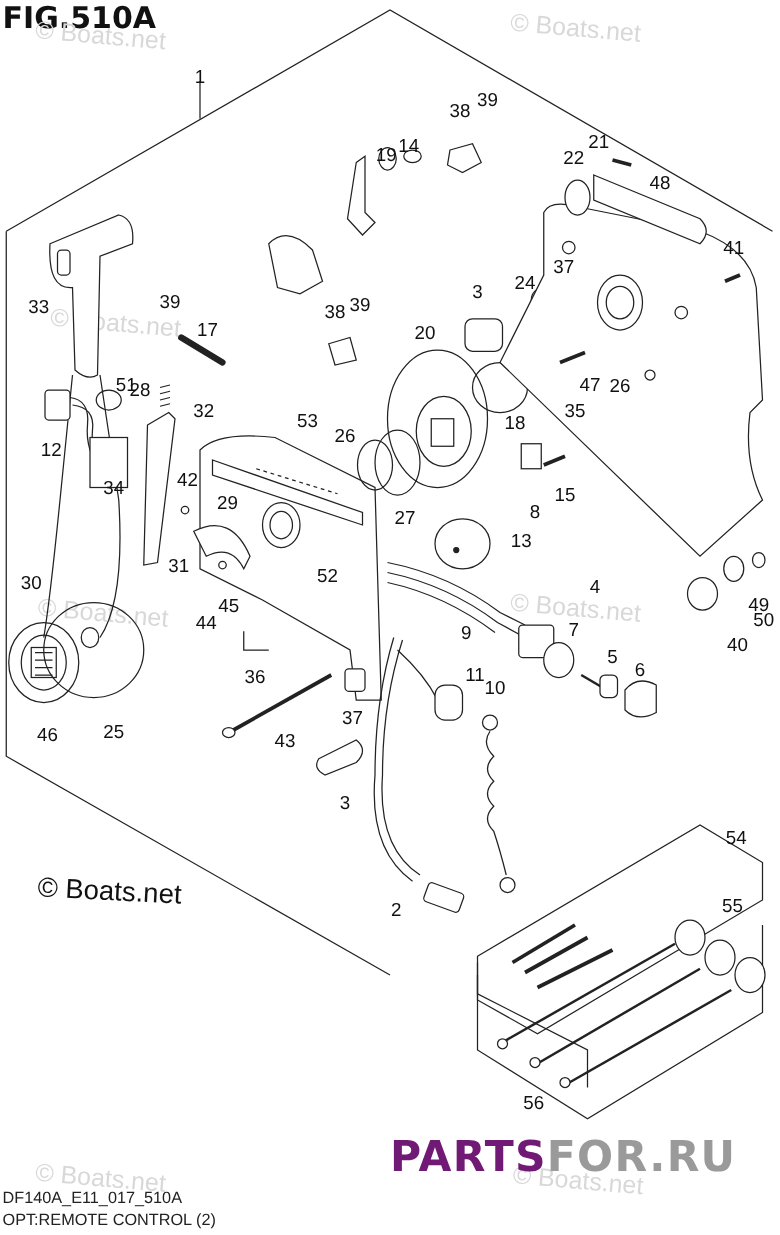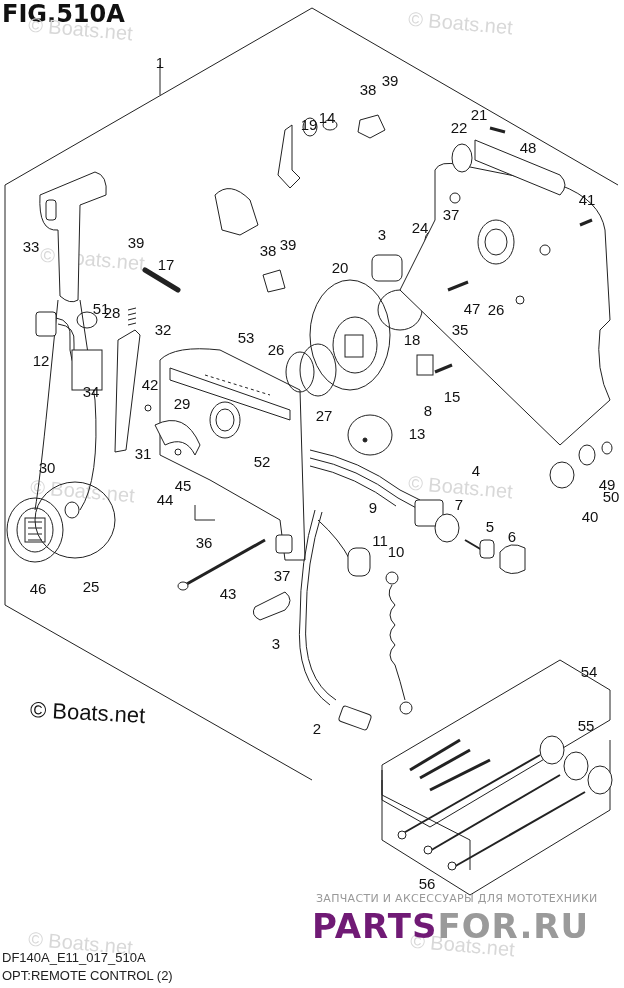--- a/index.html
+++ b/index.html
@@ -218,21 +218,21 @@
   <div class="callout" style="left:479px;top:114px;">21</div>
   <div class="callout" style="left:459px;top:127px;">22</div>
   <div class="callout" style="left:451px;top:214px;">37</div>
   <div class="callout" style="left:420px;top:227px;">24</div>
   <div class="callout" style="left:91px;top:586px;">25</div>
   <div class="callout" style="left:276px;top:349px;">26</div>
   <div class="callout" style="left:496px;top:309px;">26</div>
   <div class="callout" style="left:324px;top:415px;">27</div>
   <div class="callout" style="left:112px;top:312px;">28</div>
   <div class="callout" style="left:182px;top:403px;">29</div>
-  <div class="callout" style="left:25px;top:467px;margin-left:22px;">30</div>
+  <div class="callout" style="left:25px;top:467px;">30</div>
   <div class="callout" style="left:143px;top:453px;">31</div>
   <div class="callout" style="left:163px;top:329px;">32</div>
   <div class="callout" style="left:31px;top:246px;">33</div>
   <div class="callout" style="left:91px;top:391px;">34</div>
   <div class="callout" style="left:460px;top:329px;">35</div>
   <div class="callout" style="left:204px;top:542px;">36</div>
   <div class="callout" style="left:282px;top:575px;">37</div>
   <div class="callout" style="left:368px;top:89px;">38</div>
   <div class="callout" style="left:268px;top:250px;">38</div>
   <div class="callout" style="left:390px;top:80px;">39</div>
@@ -249,20 +249,19 @@
   <div class="callout" style="left:528px;top:147px;">48</div>
   <div class="callout" style="left:607px;top:484px;">49</div>
   <div class="callout" style="left:591px;top:496px;margin-left:20px;">50</div>
   <div class="callout" style="left:101px;top:289px;margin-top:19px;">51</div>
   <div class="callout" style="left:262px;top:461px;">52</div>
   <div class="callout" style="left:246px;top:337px;">53</div>
   <div class="callout" style="left:589px;top:671px;">54</div>
   <div class="callout" style="left:586px;top:725px;">55</div>
   <div class="callout" style="left:427px;top:883px;">56</div>
 
-  <div class="promo-ru">ЗАПЧАСТИ И АКСЕССУАРЫ ДЛЯ МОТОТЕХНИКИ</div>
   <div class="promo-logo">
     <span style="color:#701a75;">PARTS</span><span style="color:#9a9a9a;">FOR.RU</span>
   </div>
 
   <div class="footer" style="top:950px;">DF140A_E11_017_510A</div>
   <div class="footer" style="top:968px;">OPT:REMOTE CONTROL (2)</div>
 </div>
 
 </body></html>

